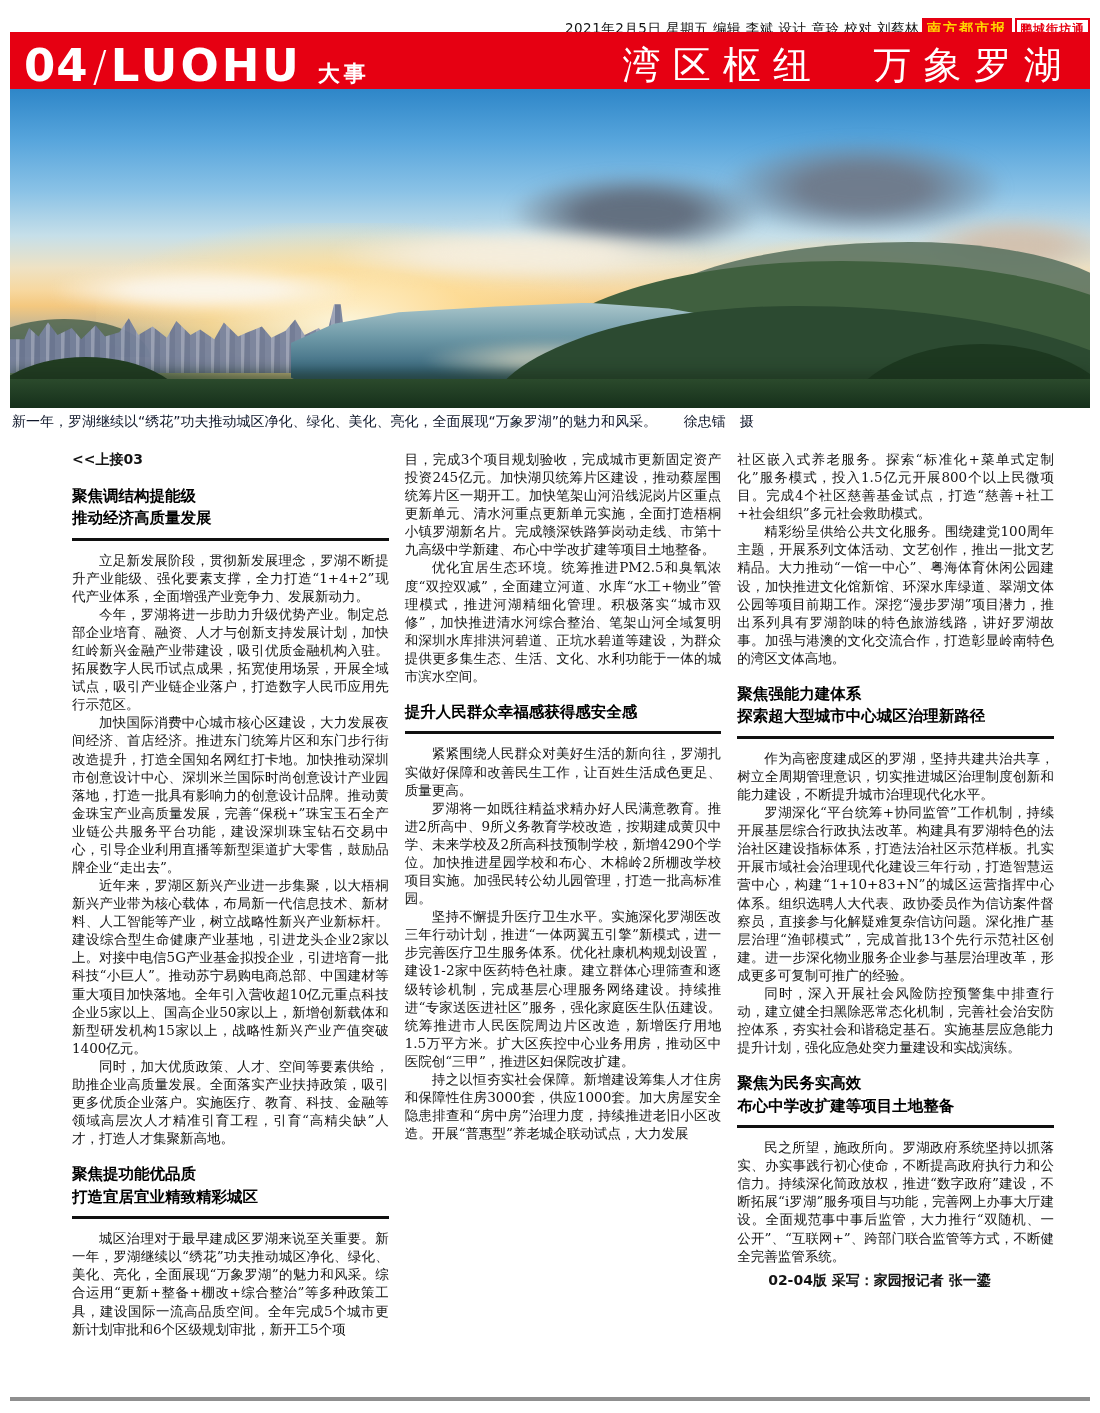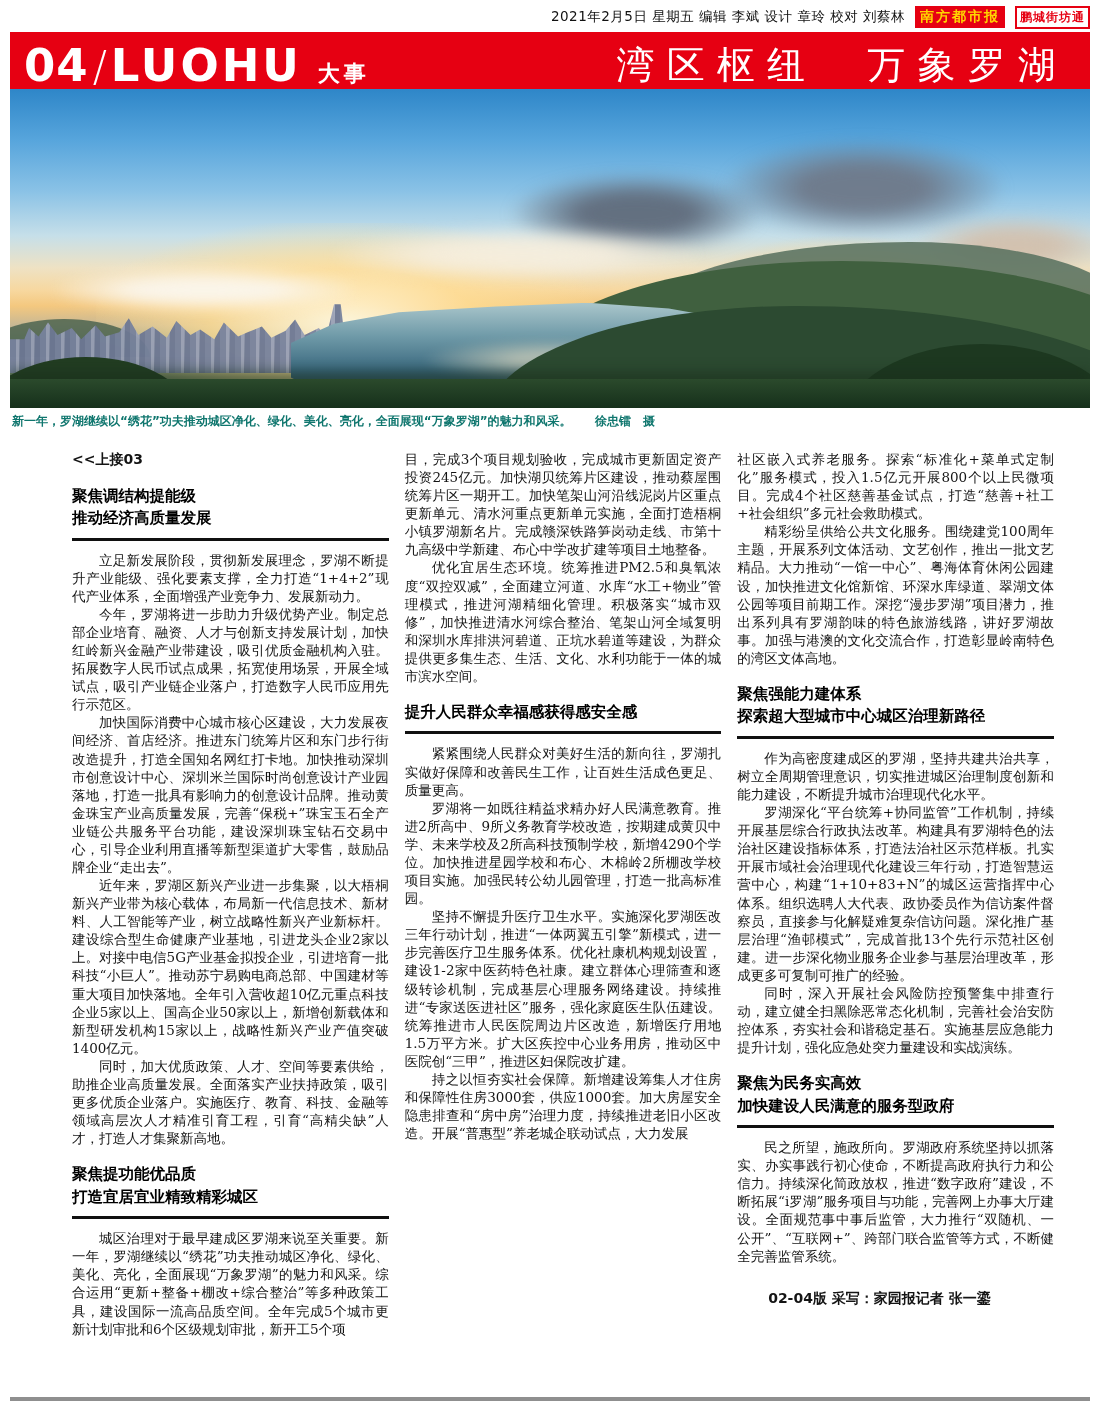--- a/index.html
+++ b/index.html
@@ -1,28 +1,28 @@
 <!DOCTYPE html>
 <html><head>
 <meta charset="utf-8">
 <style>
   html,body{margin:0;padding:0;background:#fff;}
   .page{position:relative;width:1100px;height:1413px;background:#fff;overflow:hidden;
         font-family:"DejaVu Sans",sans-serif;color:#111;}
   
-  .topbar{position:absolute;top:4px;left:10px;right:10px;height:26px;
-          display:flex;justify-content:flex-end;align-items:center;gap:10px;}
+  .topbar{position:absolute;top:16px;left:10px;right:10px;height:26px;
+          display:flex;justify-content:flex-end;align-items:center;gap:3px;}
   .dateline{font-size:13.5px;color:#111;letter-spacing:.5px;white-space:nowrap;}
   .logo-nandu{background:#e60012;color:#ffd400;font-weight:bold;font-size:14px;
               padding:2px 5px;letter-spacing:2px;white-space:nowrap;}
   .logo-sub{border:2px solid #e60012;color:#e60012;font-weight:bold;font-size:12px;
             padding:1px 3px;letter-spacing:1px;white-space:nowrap;}
   
   .banner{position:absolute;top:32px;left:10px;right:10px;height:66px;background:#e60012;
-          display:flex;align-items:center;justify-content:space-between;padding:0 22px 0 14px;box-sizing:border-box;}
+          display:flex;align-items:center;justify-content:space-between;padding:0 16px 0 14px;box-sizing:border-box;}
   .banner-left{display:flex;align-items:baseline;color:#fff;}
   .pagenum{font-size:45px;font-weight:900;letter-spacing:1px;}
   .slash{font-size:42px;font-weight:300;margin:0 4px;}
   .secname{font-size:45px;font-weight:900;letter-spacing:3px;}
   .secsuffix{font-size:22px;font-weight:600;margin-left:16px;letter-spacing:4px;}
   .banner-slogan{color:#fff;font-family:"DejaVu Serif",serif;font-weight:normal;
                  font-size:38px;letter-spacing:.32em;white-space:nowrap;}
   
   .photo{position:absolute;top:89px;left:10px;right:10px;height:319px;margin:0;overflow:hidden;
          background:linear-gradient(180deg,#2e86c8 0%,#57a5dc 16%,#8ac2e6 32%,#c6dfe9 46%,
@@ -57,35 +57,35 @@
   .lake{left:26%;bottom:3%;width:50%;height:30%;
      background:linear-gradient(180deg,#aac6cb 0%,#6f9aa8 35%,#3c6a80 70%,#2d5068 100%);
      clip-path:polygon(0 42%,8% 22%,20% 10%,38% 4%,55% 0,70% 6%,82% 18%,93% 42%,100% 72%,95% 100%,8% 100%,0 78%);}
   .lake-glint{left:38%;bottom:8%;width:24%;height:14%;filter:blur(4px);
      background:radial-gradient(ellipse,rgba(255,240,205,.55) 20%,rgba(255,240,205,0) 70%);}
   .fg-trees{left:0;right:0;bottom:0;height:9%;
      background:linear-gradient(180deg,#2b4a2c,#16301b);box-shadow:0 -8px 12px rgba(25,48,28,.55);}
   .tree-left{left:-3%;bottom:-4%;width:20%;height:20%;background:#223d22;border-radius:50% 50% 0 0/100% 100% 0 0;}
   .tree-right{right:-3%;bottom:-6%;width:26%;height:26%;background:#1d3820;border-radius:50% 50% 0 0/100% 100% 0 0;}
   
-  .caption{position:absolute;top:413px;left:12px;right:12px;font-size:12px;font-weight:700;color:#0f766e;}
+  .caption{position:absolute;top:413px;left:12px;right:12px;font-size:14px;font-weight:400;color:#0f172a;}
   .caption .credit{margin-left:1.6em;}
   
   .columns{position:absolute;top:450px;left:72px;right:46px;bottom:28px;
            display:flex;gap:16px;overflow:hidden;}
   .col{flex:1 1 0;min-width:0;font-family:"DejaVu Serif","Liberation Serif",serif;
        font-size:13.5px;line-height:1.34;text-align:justify;color:#141414;}
   .cont{margin:0 0 10px 0;font-family:"DejaVu Sans",sans-serif;font-size:14px;font-weight:600;}
   .sec-head{margin:16px 0 10px 0;font-family:"DejaVu Sans",sans-serif;}
   .col > .sec-head:first-child{margin-top:0;}
   .head-line{font-size:15.5px;font-weight:bold;line-height:1.45;color:#000;text-align:left;}
   .head-rule{height:3px;background:#101010;margin-top:8px;}
   .para{margin:0;text-indent:2em;}
   .para.no-indent{text-indent:0;}
-  .byline{margin:22px 0 0 2.2em;font-family:"DejaVu Sans",sans-serif;
+  .byline{margin:4px 0 0 2.2em;font-family:"DejaVu Sans",sans-serif;
           font-size:14px;font-weight:bold;line-height:1.7;text-align:left;}
   
   .bottom-rule{position:absolute;left:10px;right:10px;bottom:12px;height:4px;background:#8f8f8f;}
 </style>
 </head>
 <body>
 
 <div class="page">
 
   <header class="topbar">
@@ -171,21 +171,21 @@
       <div class="sec-head">
         <div class="head-line">聚焦强能力建体系</div>
         <div class="head-line">探索超大型城市中心城区治理新路径</div>
         <div class="head-rule"></div>
       </div>
       <p class="para">作为高密度建成区的罗湖，坚持共建共治共享，树立全周期管理意识，切实推进城区治理制度创新和能力建设，不断提升城市治理现代化水平。</p>
       <p class="para">罗湖深化“平台统筹+协同监管”工作机制，持续开展基层综合行政执法改革。构建具有罗湖特色的法治社区建设指标体系，打造法治社区示范样板。扎实开展市域社会治理现代化建设三年行动，打造智慧运营中心，构建“1+10+83+N”的城区运营指挥中心体系。组织选聘人大代表、政协委员作为信访案件督察员，直接参与化解疑难复杂信访问题。深化推广基层治理“渔邨模式”，完成首批13个先行示范社区创建。进一步深化物业服务企业参与基层治理改革，形成更多可复制可推广的经验。</p>
       <p class="para">同时，深入开展社会风险防控预警集中排查行动，建立健全扫黑除恶常态化机制，完善社会治安防控体系，夯实社会和谐稳定基石。实施基层应急能力提升计划，强化应急处突力量建设和实战演练。</p>
       <div class="sec-head">
         <div class="head-line">聚焦为民务实高效</div>
-        <div class="head-line">加快建设人民满意的服务型政府</div>
+        <div class="head-line">布心中学改扩建等项目土地整备</div>
         <div class="head-rule"></div>
       </div>
       <p class="para">民之所望，施政所向。罗湖政府系统坚持以抓落实、办实事践行初心使命，不断提高政府执行力和公信力。持续深化简政放权，推进“数字政府”建设，不断拓展“i罗湖”服务项目与功能，完善网上办事大厅建设。全面规范事中事后监管，大力推行“双随机、一公开”、“互联网+”、跨部门联合监管等方式，不断健全完善监管系统。</p>
       <div class="byline">
         <div>02-04版  采写：家园报记者 张一鎏</div>
       </div>
     </section>
 
   </main>
 

